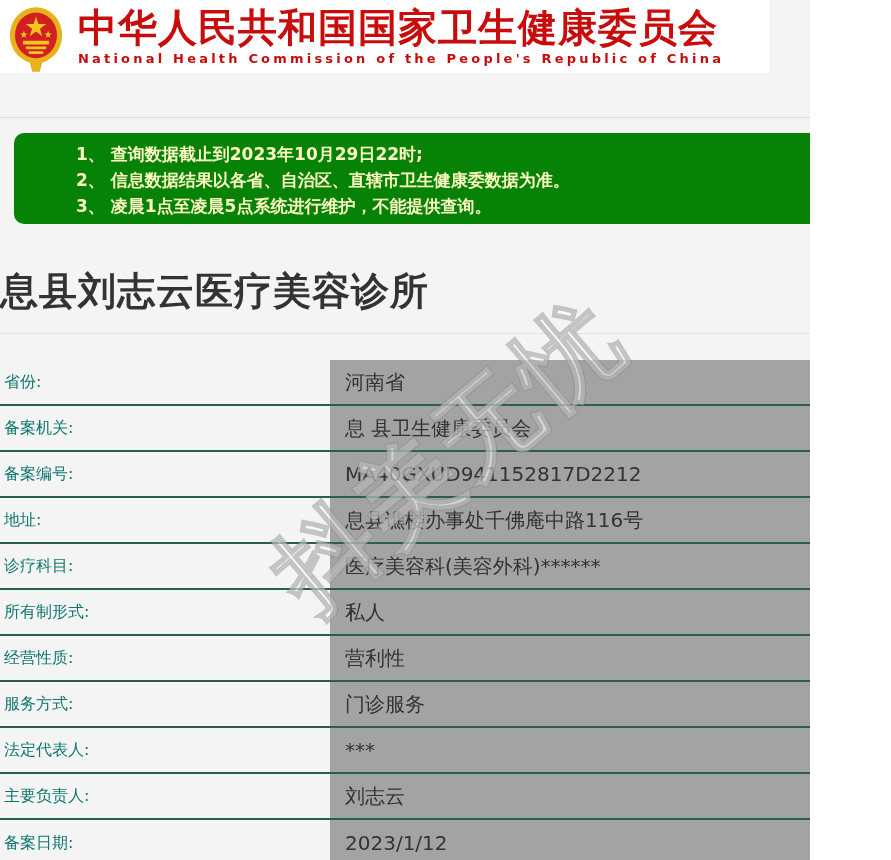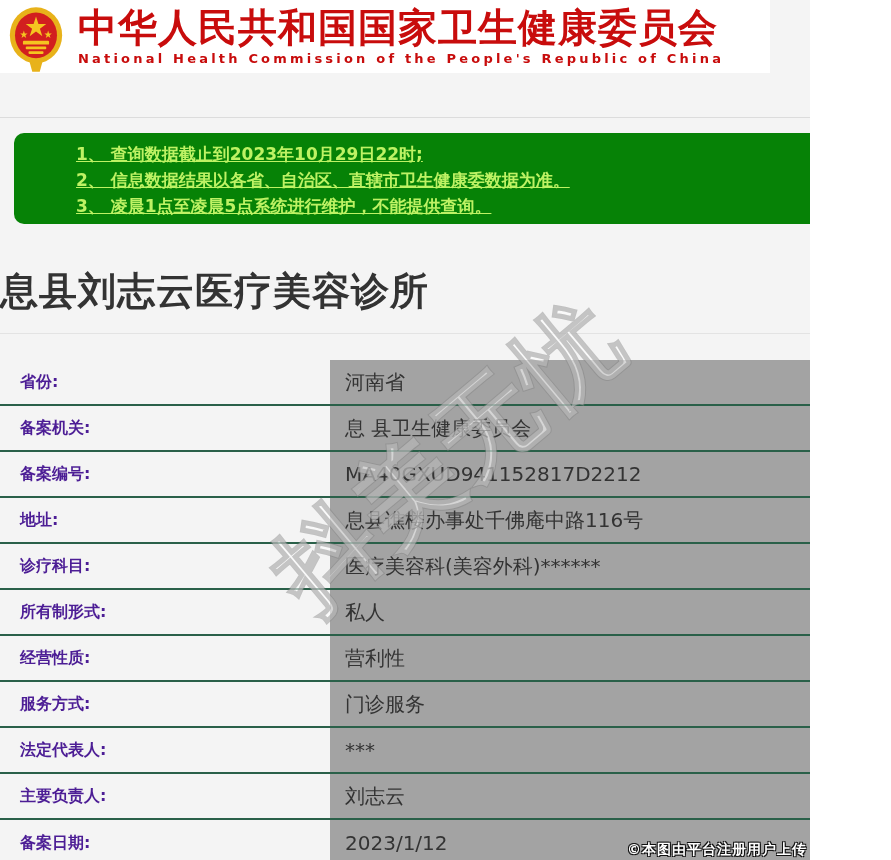--- a/index.html
+++ b/index.html
@@ -27,43 +27,42 @@
     position:absolute; top:117px; left:0; width:891px;
     border-top:1px solid #dcdcdc;
   }
   
   .notice{
     position:absolute; top:133px; left:14px; width:877px; height:91px;
     background:#068206; border-radius:10px 0 0 10px;
     padding:8px 10px 0 62px;
   }
   .notice-line{
-    font-size:17px; font-weight:bold; color:#bef264; line-height:26px;
+    font-size:17px; font-weight:bold; color:#fef9c3; line-height:26px;
     white-space:nowrap;
-    text-decoration:underline;
   }
   
   .record-title{
     position:absolute; top:266px; right:6px; left:0;
     text-align:left; font-size:38px; font-weight:600; color:#333333;
     letter-spacing:1px; white-space:nowrap;
   }
   .title-divider{
     position:absolute; top:333px; left:0; width:891px;
     border-top:1px solid #e3e3e3;
   }
   
   .record-table{ position:absolute; top:360px; left:0; width:891px; }
   .row{
     display:flex; height:46px; border-bottom:2px solid #2a6049;
   }
   .row:last-child{ border-bottom:none; }
   .cell-label{
     width:330px; background:#f4f4f4; display:flex; align-items:center;
-    padding-left:20px; font-size:16px; font-weight:bold; color:#4c1d95;
+    padding-left:4px; font-size:16px; font-weight:normal; color:#0f766e;
   }
   .cell-value{
     flex:1; background:#a3a3a3; display:flex; align-items:center;
     padding-left:15px; font-size:20px; color:#333333;
   }
   
   .watermark{
     position:absolute; left:215px; top:390px; width:470px;
     text-align:center; transform:rotate(-40deg);
     font-size:100px; font-weight:bold; white-space:nowrap;
@@ -155,15 +154,14 @@
         <div class="cell-value">刘志云</div>
       </div>
       <div class="row">
         <div class="cell-label">备案日期:</div>
         <div class="cell-value">2023/1/12</div>
       </div>
     </div>
 
   <div class="watermark">抖美无忧</div>
 
-  <div class="stamp">©本图由平台注册用户上传</div>
 
 </div>
 
 </body></html>

